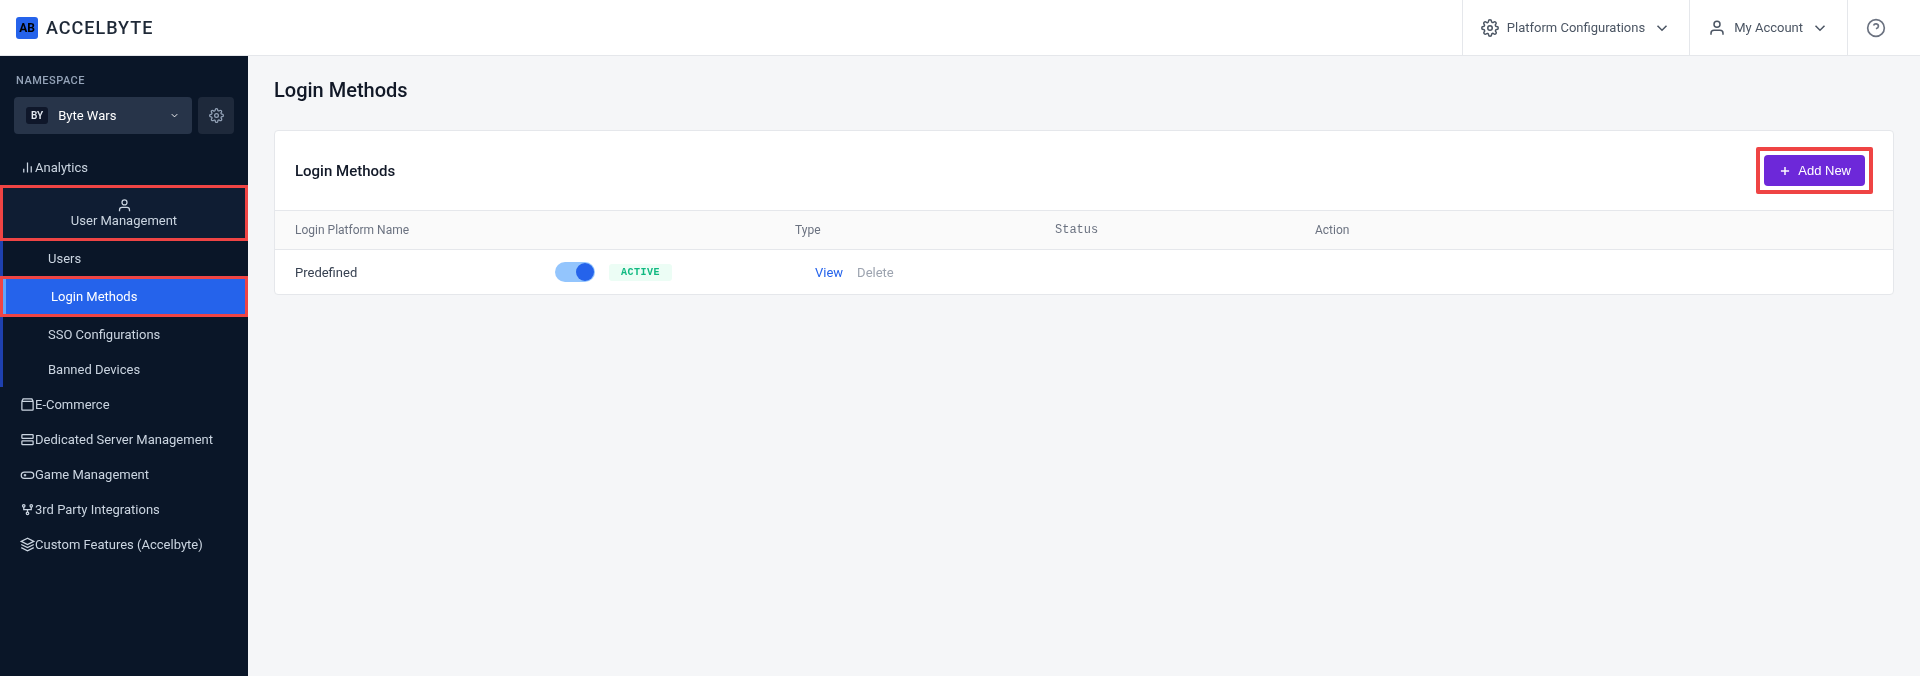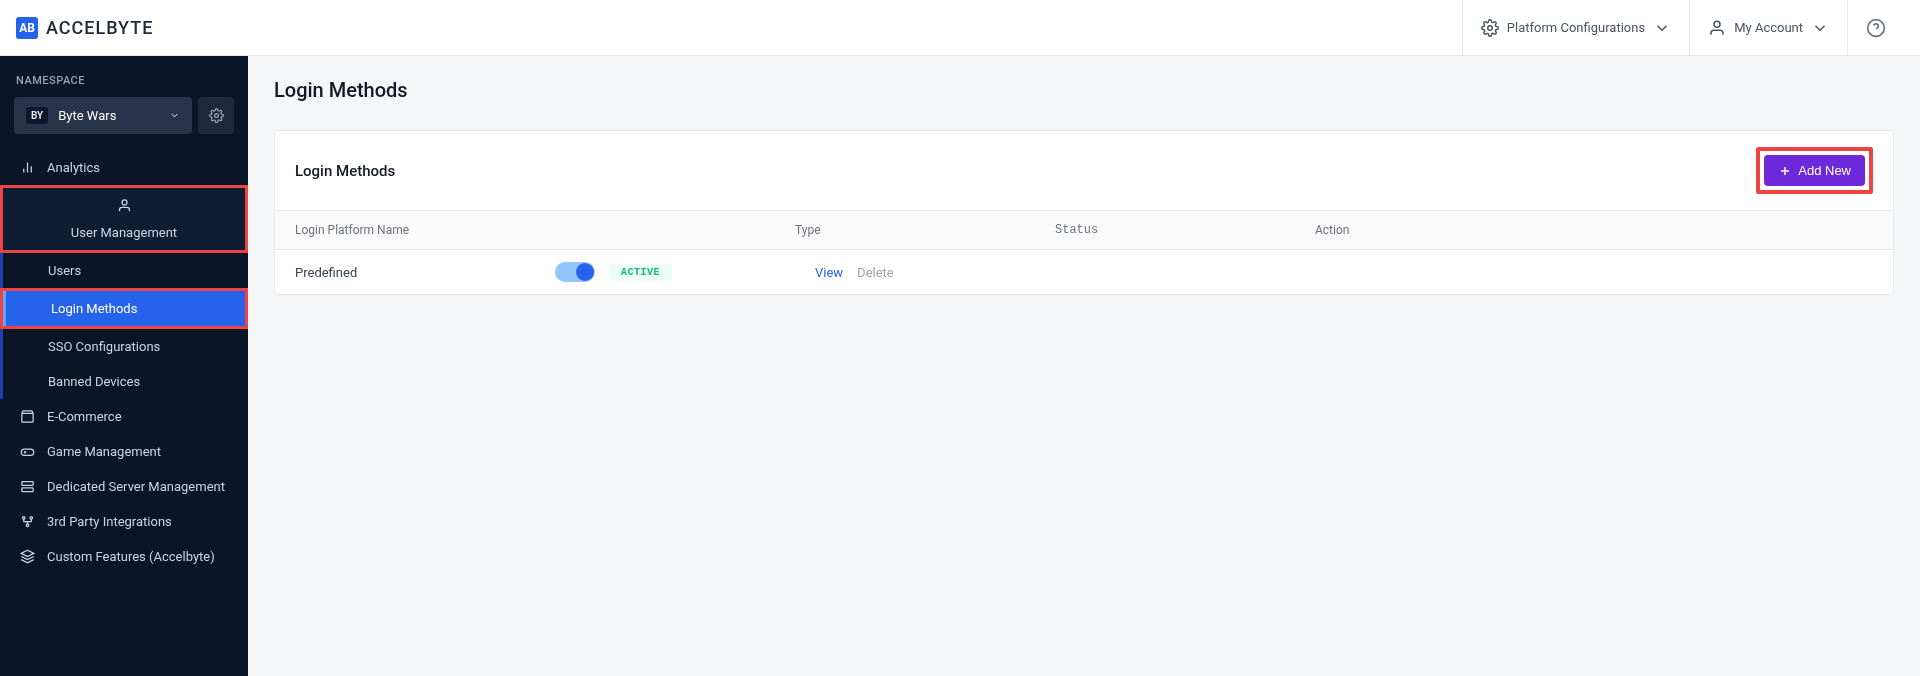--- a/index.html
+++ b/index.html
@@ -3,40 +3,40 @@
   <meta charset="utf-8">
   <style>
     * { margin: 0; padding: 0; box-sizing: border-box; }
     body { font-family: -apple-system, BlinkMacSystemFont, "Segoe UI", Roboto, sans-serif; background: #f5f6f8; height: 676px; width: 1920px; overflow: hidden; }
     
     .app { display: flex; height: 100%; }
     
     
     .header { position: absolute; top: 0; left: 0; right: 0; height: 56px; background: #fff; border-bottom: 1px solid #e5e7eb; display: flex; align-items: center; justify-content: space-between; padding: 0 16px 0 16px; z-index: 10; }
     .header-left { display: flex; align-items: center; gap: 8px; }
-    .logo-mark { width: 22px; height: 22px; background: #2563eb; border-radius: 3px; display: flex; align-items: center; justify-content: center; color: #ffffff; font-size: 12px; font-weight: bold; }
+    .logo-mark { width: 22px; height: 22px; background: #2563eb; border-radius: 3px; display: flex; align-items: center; justify-content: center; color: #000000; font-size: 12px; font-weight: bold; }
     .logo-text { font-size: 18px; font-weight: 500; letter-spacing: 1px; color: #1f2937; }
     .header-right { display: flex; align-items: stretch; height: 100%; }
     .header-item { display: flex; align-items: center; gap: 8px; padding: 0 18px; border-left: 1px solid #e5e7eb; color: #4b5563; font-size: 13px; cursor: pointer; }
     .header-item svg { width: 18px; height: 18px; }
     .help-btn { display: flex; align-items: center; padding: 0 18px; border-left: 1px solid #e5e7eb; cursor: pointer; }
     .help-btn svg { width: 20px; height: 20px; color: #6b7280; }
     
     
     .sidebar { width: 248px; background: #0a1628; color: #cbd5e1; flex-shrink: 0; padding-top: 56px; height: 100%; position: relative; }
     .sidebar-inner { height: calc(100% - 56px); overflow-y: auto; }
     .namespace-label { font-size: 11px; font-weight: 500; color: #94a3b8; padding: 18px 16px 10px; letter-spacing: 0.5px; }
     .namespace-row { display: flex; gap: 6px; padding: 0 14px 16px; }
     .namespace-select { flex: 1; background: #273449; border-radius: 4px; display: flex; align-items: center; padding: 10px 12px; color: #fff; font-size: 13px; cursor: pointer; justify-content: space-between; }
     .namespace-select .ns-left { display: flex; align-items: center; gap: 10px; }
     .ns-badge { background: #0f172a; color: #e2e8f0; font-size: 10px; font-weight: 600; padding: 3px 5px; border-radius: 3px; }
     .ns-gear { width: 36px; background: #1e293b; border-radius: 4px; display: flex; align-items: center; justify-content: center; cursor: pointer; }
     .ns-gear svg { width: 15px; height: 15px; color: #94a3b8; }
     
-    .nav-item { display: flex; align-items: center; gap: 12px; padding: 10px 20px; font-size: 13px; color: #cbd5e1; cursor: pointer; position: relative; }
+    .nav-item { display: flex; align-items: center; padding: 10px 20px; font-size: 13px; color: #cbd5e1; cursor: pointer; position: relative; }
     .nav-item svg { width: 15px; height: 15px; flex-shrink: 0; }
     .nav-item.highlighted-red { border: 3px solid #ef4444; background: #0f1d33; flex-direction: column; }
     .nav-subitem { padding: 10px 20px 10px 48px; font-size: 13px; color: #cbd5e1; cursor: pointer; position: relative; }
     .nav-subitem.active { background: #2563eb; color: #fff; }
     .nav-subitem.active::before { content: ''; position: absolute; left: 0; top: 0; bottom: 0; width: 3px; background: #60a5fa; }
     .nav-subitem.highlighted-red { border: 3px solid #ef4444; }
     .submenu-wrap::before { content: ''; position: absolute; left: 0; top: 0; bottom: 0; width: 3px; background: #1e40af; }
     .submenu-wrap { position: relative; }
     
     
@@ -157,32 +157,32 @@
 
       <div class="nav-item">
         <svg viewBox="0 0 24 24" fill="none" stroke="currentColor" stroke-width="2">
             <rect x="3" y="7" width="18" height="14" rx="1"></rect>
             <path d="M3 7l2-4h14l2 4"></path>
           </svg>
         <span>E-Commerce</span>
       </div>
       <div class="nav-item">
         <svg viewBox="0 0 24 24" fill="none" stroke="currentColor" stroke-width="2">
+            <rect x="3" y="4" width="18" height="6" rx="1"></rect>
+            <rect x="3" y="14" width="18" height="6" rx="1"></rect>
+          </svg>
+        <span>Dedicated Server Management</span>
+      </div>
+      <div class="nav-item">
+        <svg viewBox="0 0 24 24" fill="none" stroke="currentColor" stroke-width="2">
             <rect x="2" y="8" width="20" height="10" rx="5"></rect>
             <line x1="8" y1="11" x2="8" y2="15"></line>
             <line x1="6" y1="13" x2="10" y2="13"></line>
           </svg>
         <span>Game Management</span>
-      </div>
-      <div class="nav-item">
-        <svg viewBox="0 0 24 24" fill="none" stroke="currentColor" stroke-width="2">
-            <rect x="3" y="4" width="18" height="6" rx="1"></rect>
-            <rect x="3" y="14" width="18" height="6" rx="1"></rect>
-          </svg>
-        <span>Dedicated Server Management</span>
       </div>
       <div class="nav-item">
         <svg viewBox="0 0 24 24" fill="none" stroke="currentColor" stroke-width="2">
             <circle cx="6" cy="6" r="2"></circle>
             <circle cx="18" cy="6" r="2"></circle>
             <circle cx="12" cy="18" r="2"></circle>
             <path d="M6 8v4h12V8M12 12v4"></path>
           </svg>
         <span>3rd Party Integrations</span>
       </div>

